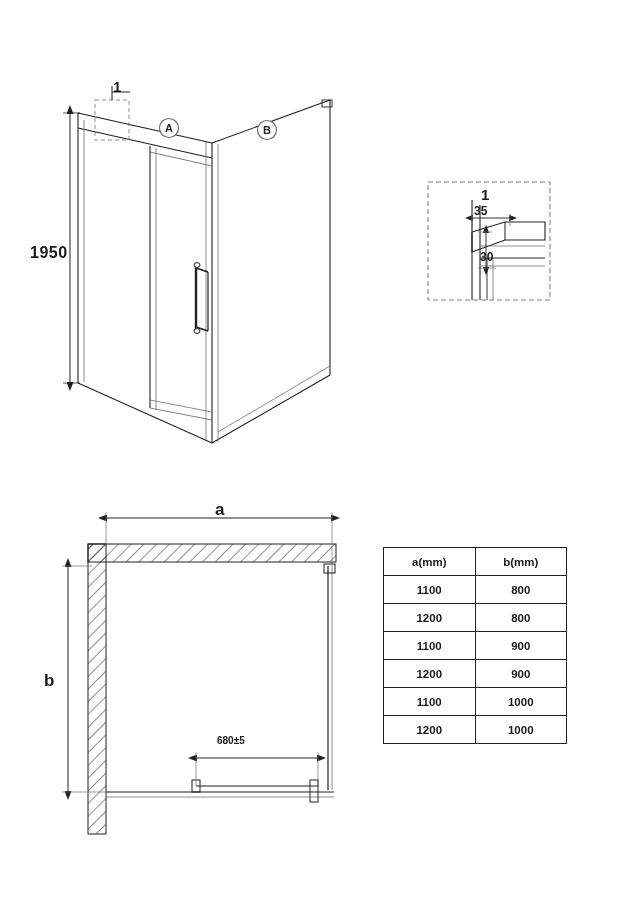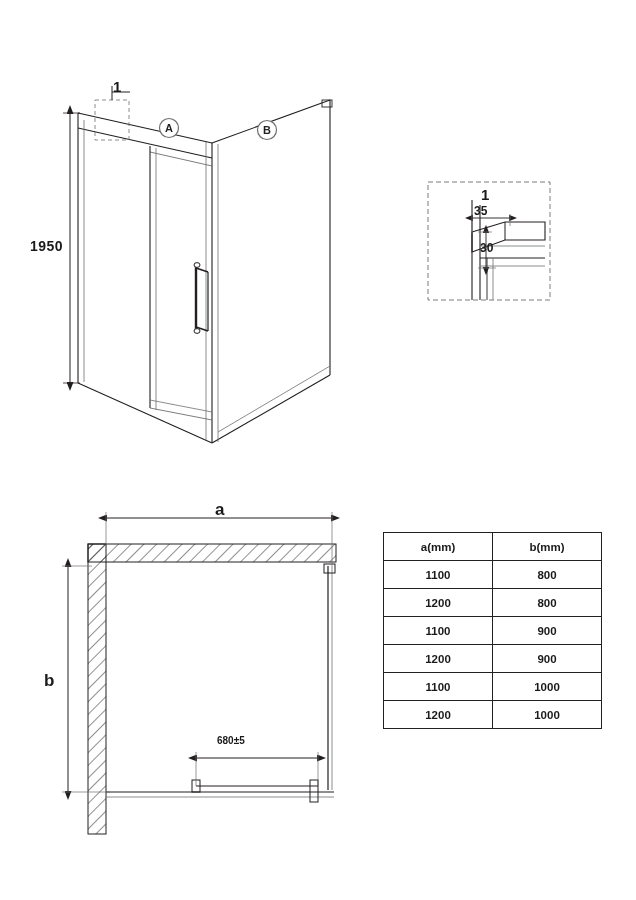--- a/index.html
+++ b/index.html
@@ -28,22 +28,22 @@
     height: 900px;
   }
   .lbl {
     position: absolute;
     font-family: "Liberation Sans", sans-serif;
     font-weight: bold;
     white-space: nowrap;
   }
   .lbl-195 {
     left: 30px;
-    top: 238px;
-    font-size: 14px;
+    top: 244px;
+    font-size: 16px;
     letter-spacing: 0.5px;
     text-align: right;
   }
   .lbl-detail1-top {
     left: 113px;
     top: 78px;
     font-size: 15px;
   }
   .lbl-detail1-box {
     left: 481px;
@@ -51,21 +51,21 @@
     font-size: 15px;
   }
   .lbl-35 {
     left: 474px;
     top: 204px;
     font-size: 12px;
     font-weight: bold;
   }
   .lbl-30 {
     left: 480px;
-    top: 241px;
+    top: 250px;
     font-size: 12px;
     font-weight: bold;
   }
   .lbl-a-dim {
     left: 215px;
     top: 500px;
     font-size: 17px;
   }
   .lbl-b-dim {
     left: 44px;
@@ -78,24 +78,25 @@
     font-size: 10px;
   }
   .table-wrap {
     position: absolute;
     left: 383px;
     top: 532px;
     width: 192px;
   }
   table.specs {
     border-collapse: collapse;
-    width: 219px;
+    width: 184px;
     font-size: 11.5px;
     font-weight: bold;
     font-family: "Liberation Sans", sans-serif;
+    margin-top: 15px;
   }
   table.specs th, table.specs td {
     border: 1px solid #231f20;
     text-align: center;
     padding: 0;
     height: 27px;
     width: 50%;
     color: #1a1a1a;
     font-weight: bold;
   }

